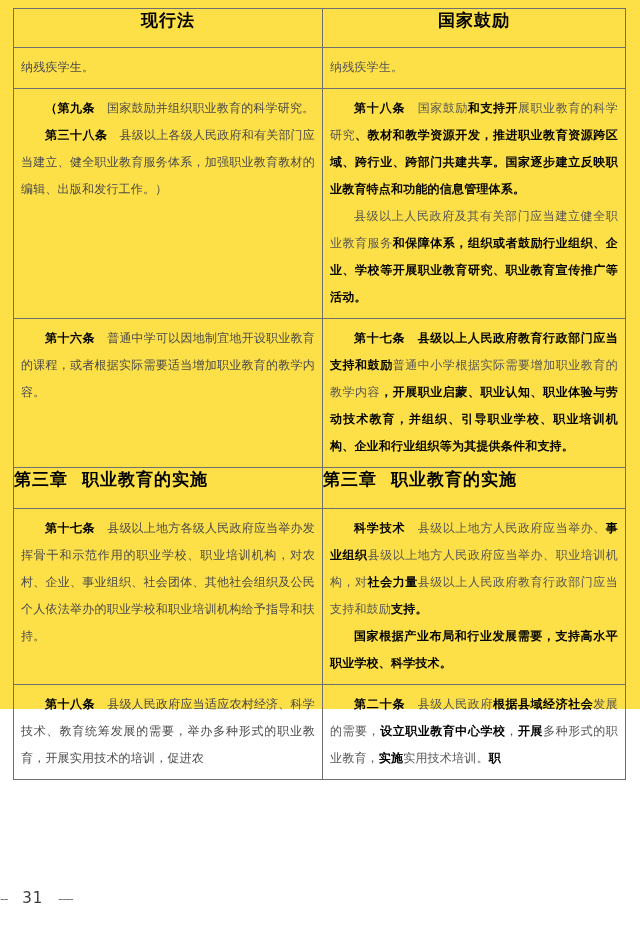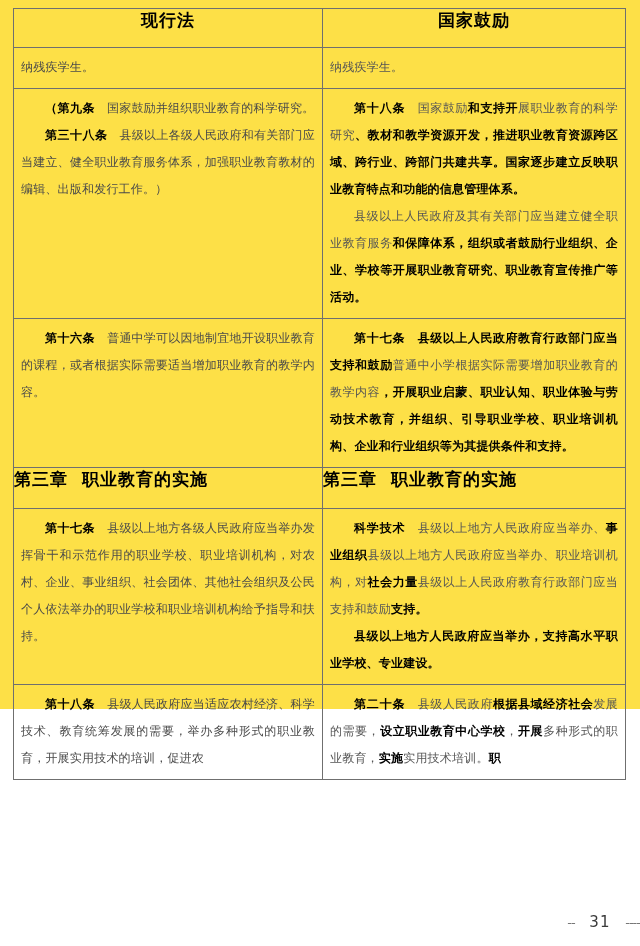--- a/index.html
+++ b/index.html
@@ -97,23 +97,23 @@
   .art-label {
     font-weight: bold;
     color: #000;
     letter-spacing: 0.5px;
   }
   .art-gap { display: inline-block; width: 12px; }
 
   .footer {
     position: absolute;
     left: 0;
-    top: 913px;
+    top: 889px;
     width: 640px;
-    text-align: right;
+    text-align: left;
     font-size: 15px;
     color: #3a3a3a;
   }
   .footer .pnum { margin: 0 10px; letter-spacing: 1px; }
   .dash-l, .dash-r { color: #777; letter-spacing: -1px; font-size: 13px; }
 </style>
 </head>
 <body>
 
 <div class="page">
@@ -178,21 +178,21 @@
         </tr>
         <tr>
           <td>
             <div class="cell-inner">
               <p class="para"><span class="art-label">第十七条</span><span class="art-gap"></span><span class="old">县级以上地方各级人民政府应当举办发挥骨干和示范作用的职业学校、职业培训机构，对农村、企业、事业组织、社会团体、其他社会组织及公民个人依法举办的职业学校和职业培训机构给予指导和扶持。</span></p>
             </div>
           </td>
           <td>
             <div class="cell-inner">
               <p class="para"><span class="art-label">科学技术</span><span class="art-gap"></span><span class="keep">县级以上地方人民政府应当举办、</span><span class="new">事业组织</span><span class="keep">县级以上地方人民政府应当举办、职业培训机构，对</span><span class="new">社会力量</span><span class="keep">县级以上人民政府教育行政部门应当支持和鼓励</span><span class="new">支持。</span></p>
-              <p class="para"><span class="new">县级以上地方人民政府应当举办，支持高水平职业学校、专业建设。</span></p>
+              <p class="para"><span class="new">国家根据产业布局和行业发展需要，支持高水平职业学校、科学技术。</span></p>
             </div>
           </td>
         </tr>
         <tr>
           <td>
             <div class="cell-inner">
               <p class="para"><span class="art-label">第十八条</span><span class="art-gap"></span><span class="old">县级人民政府应当适应农村经济、科学技术、教育统筹发展的需要，举办多种形式的职业教育，开展实用技术的培训，促进农</span></p>
             </div>
           </td>
           <td>

